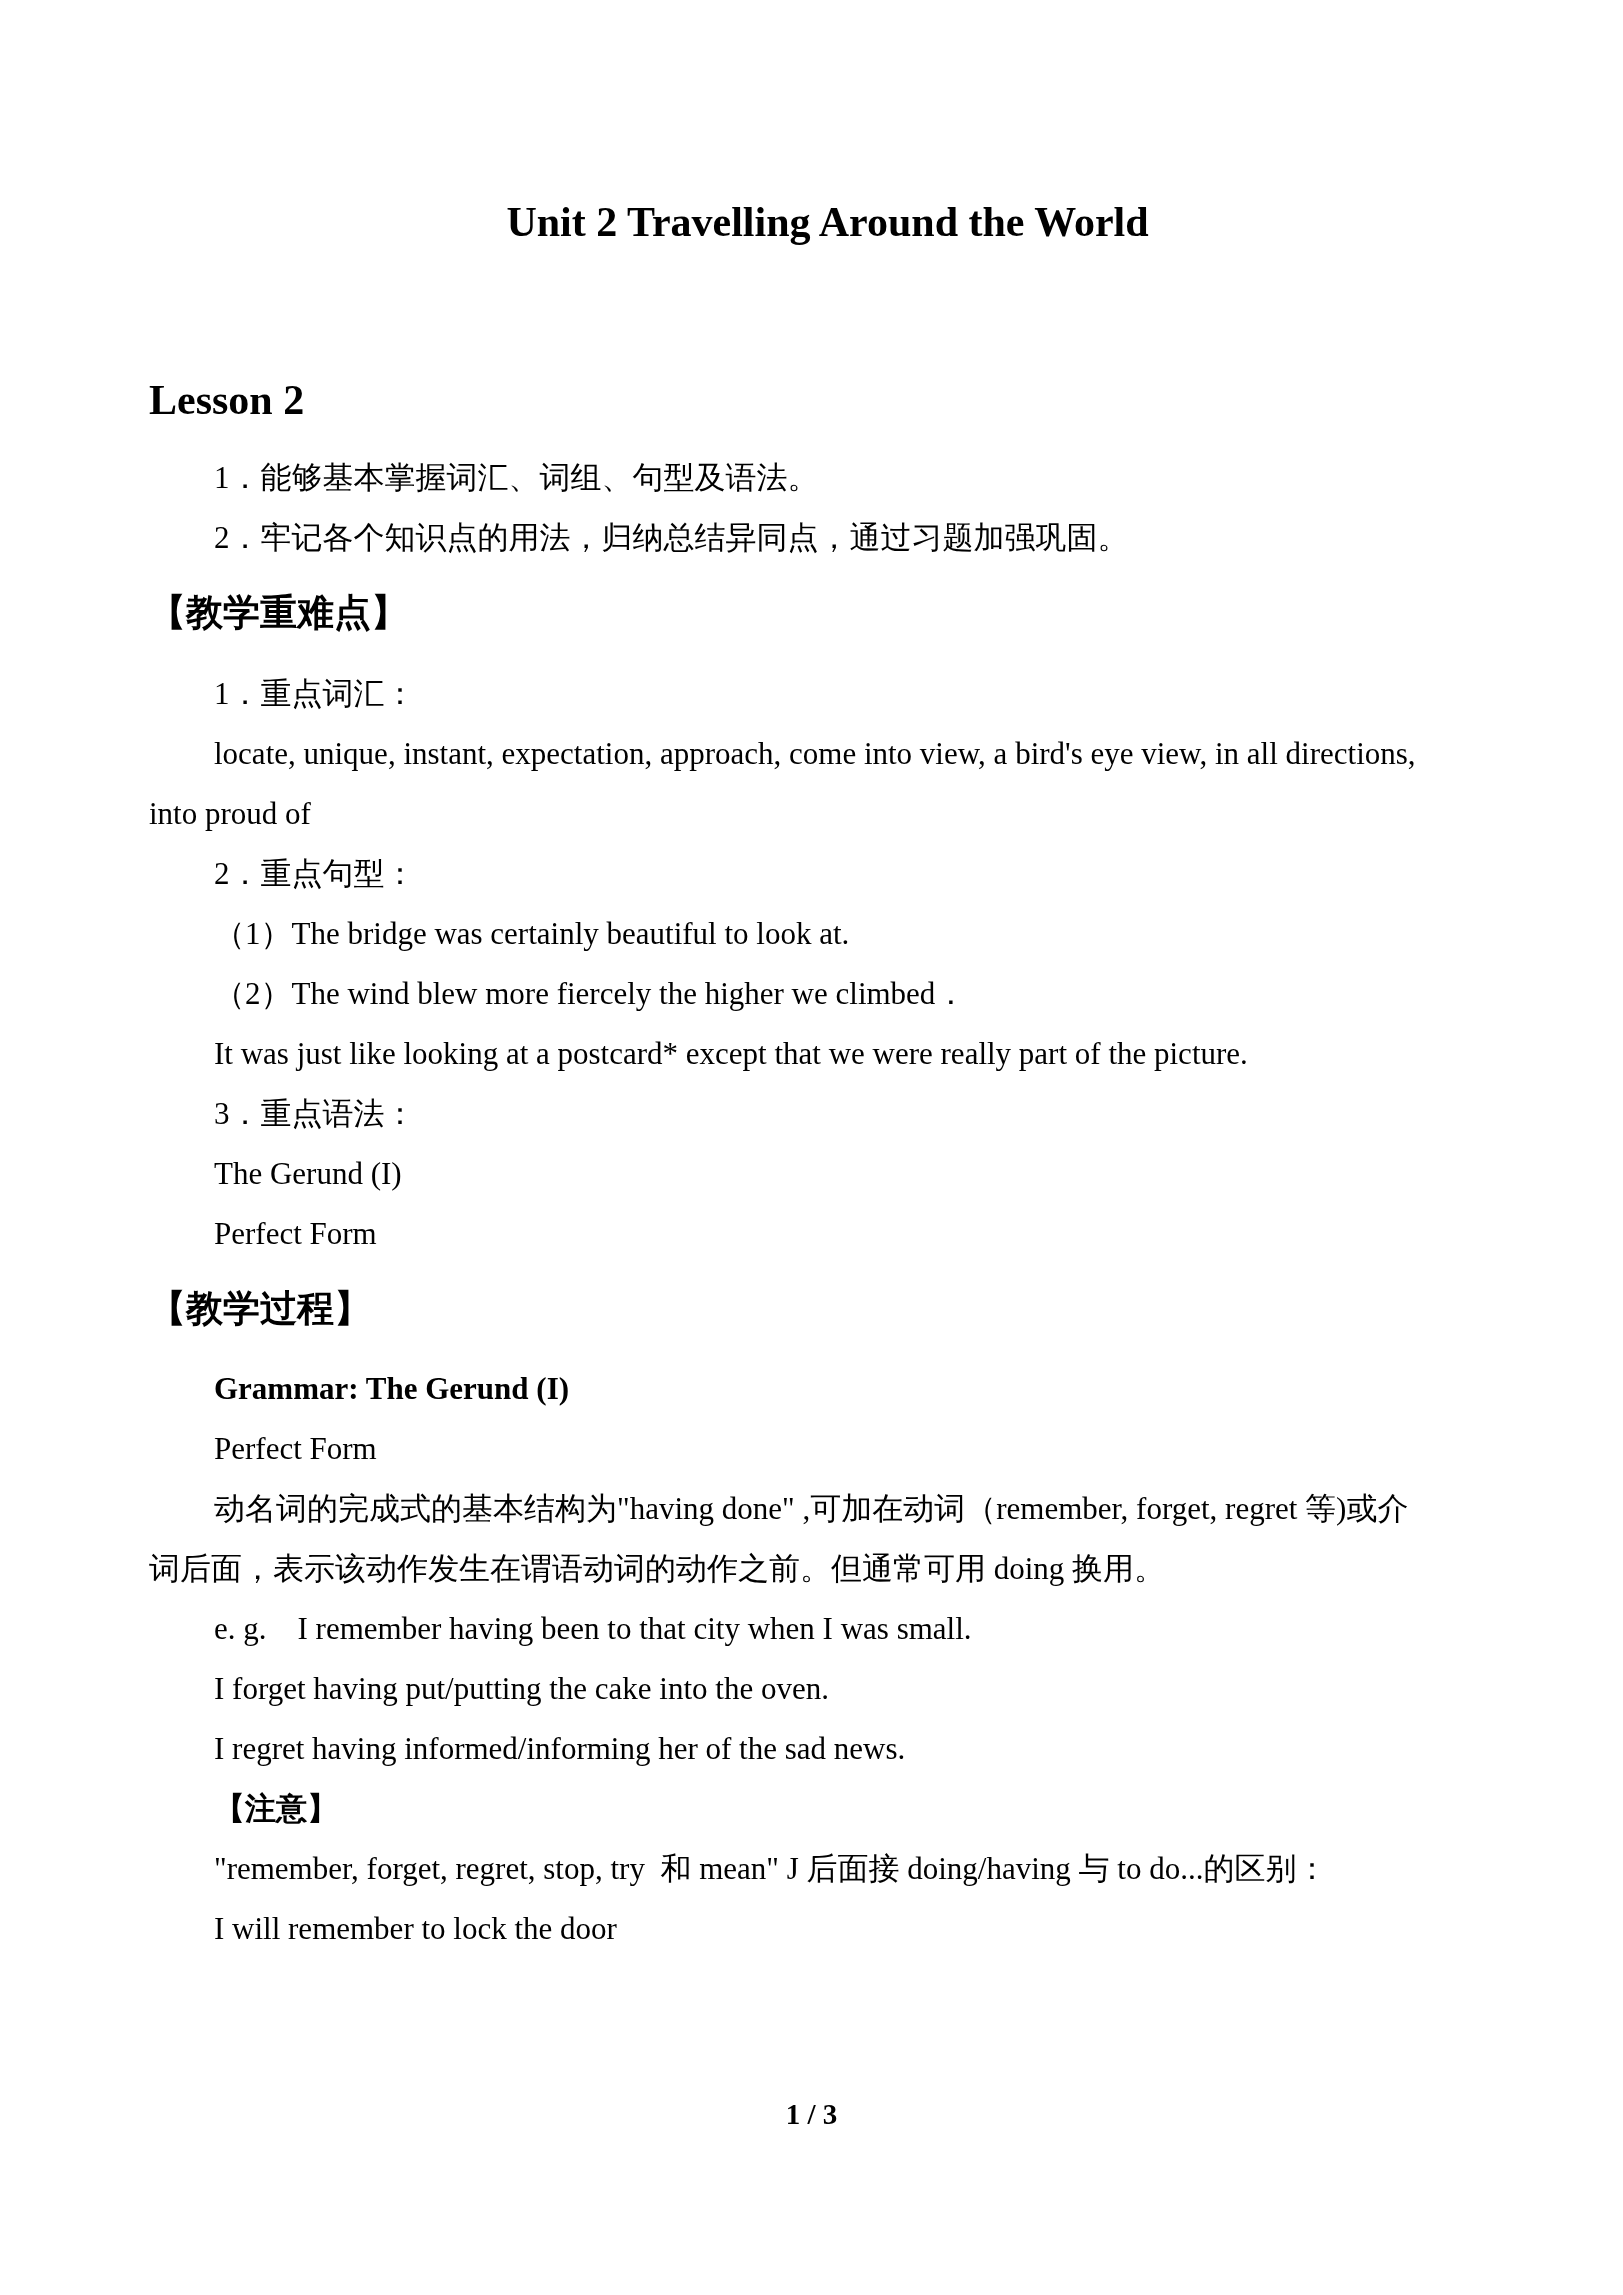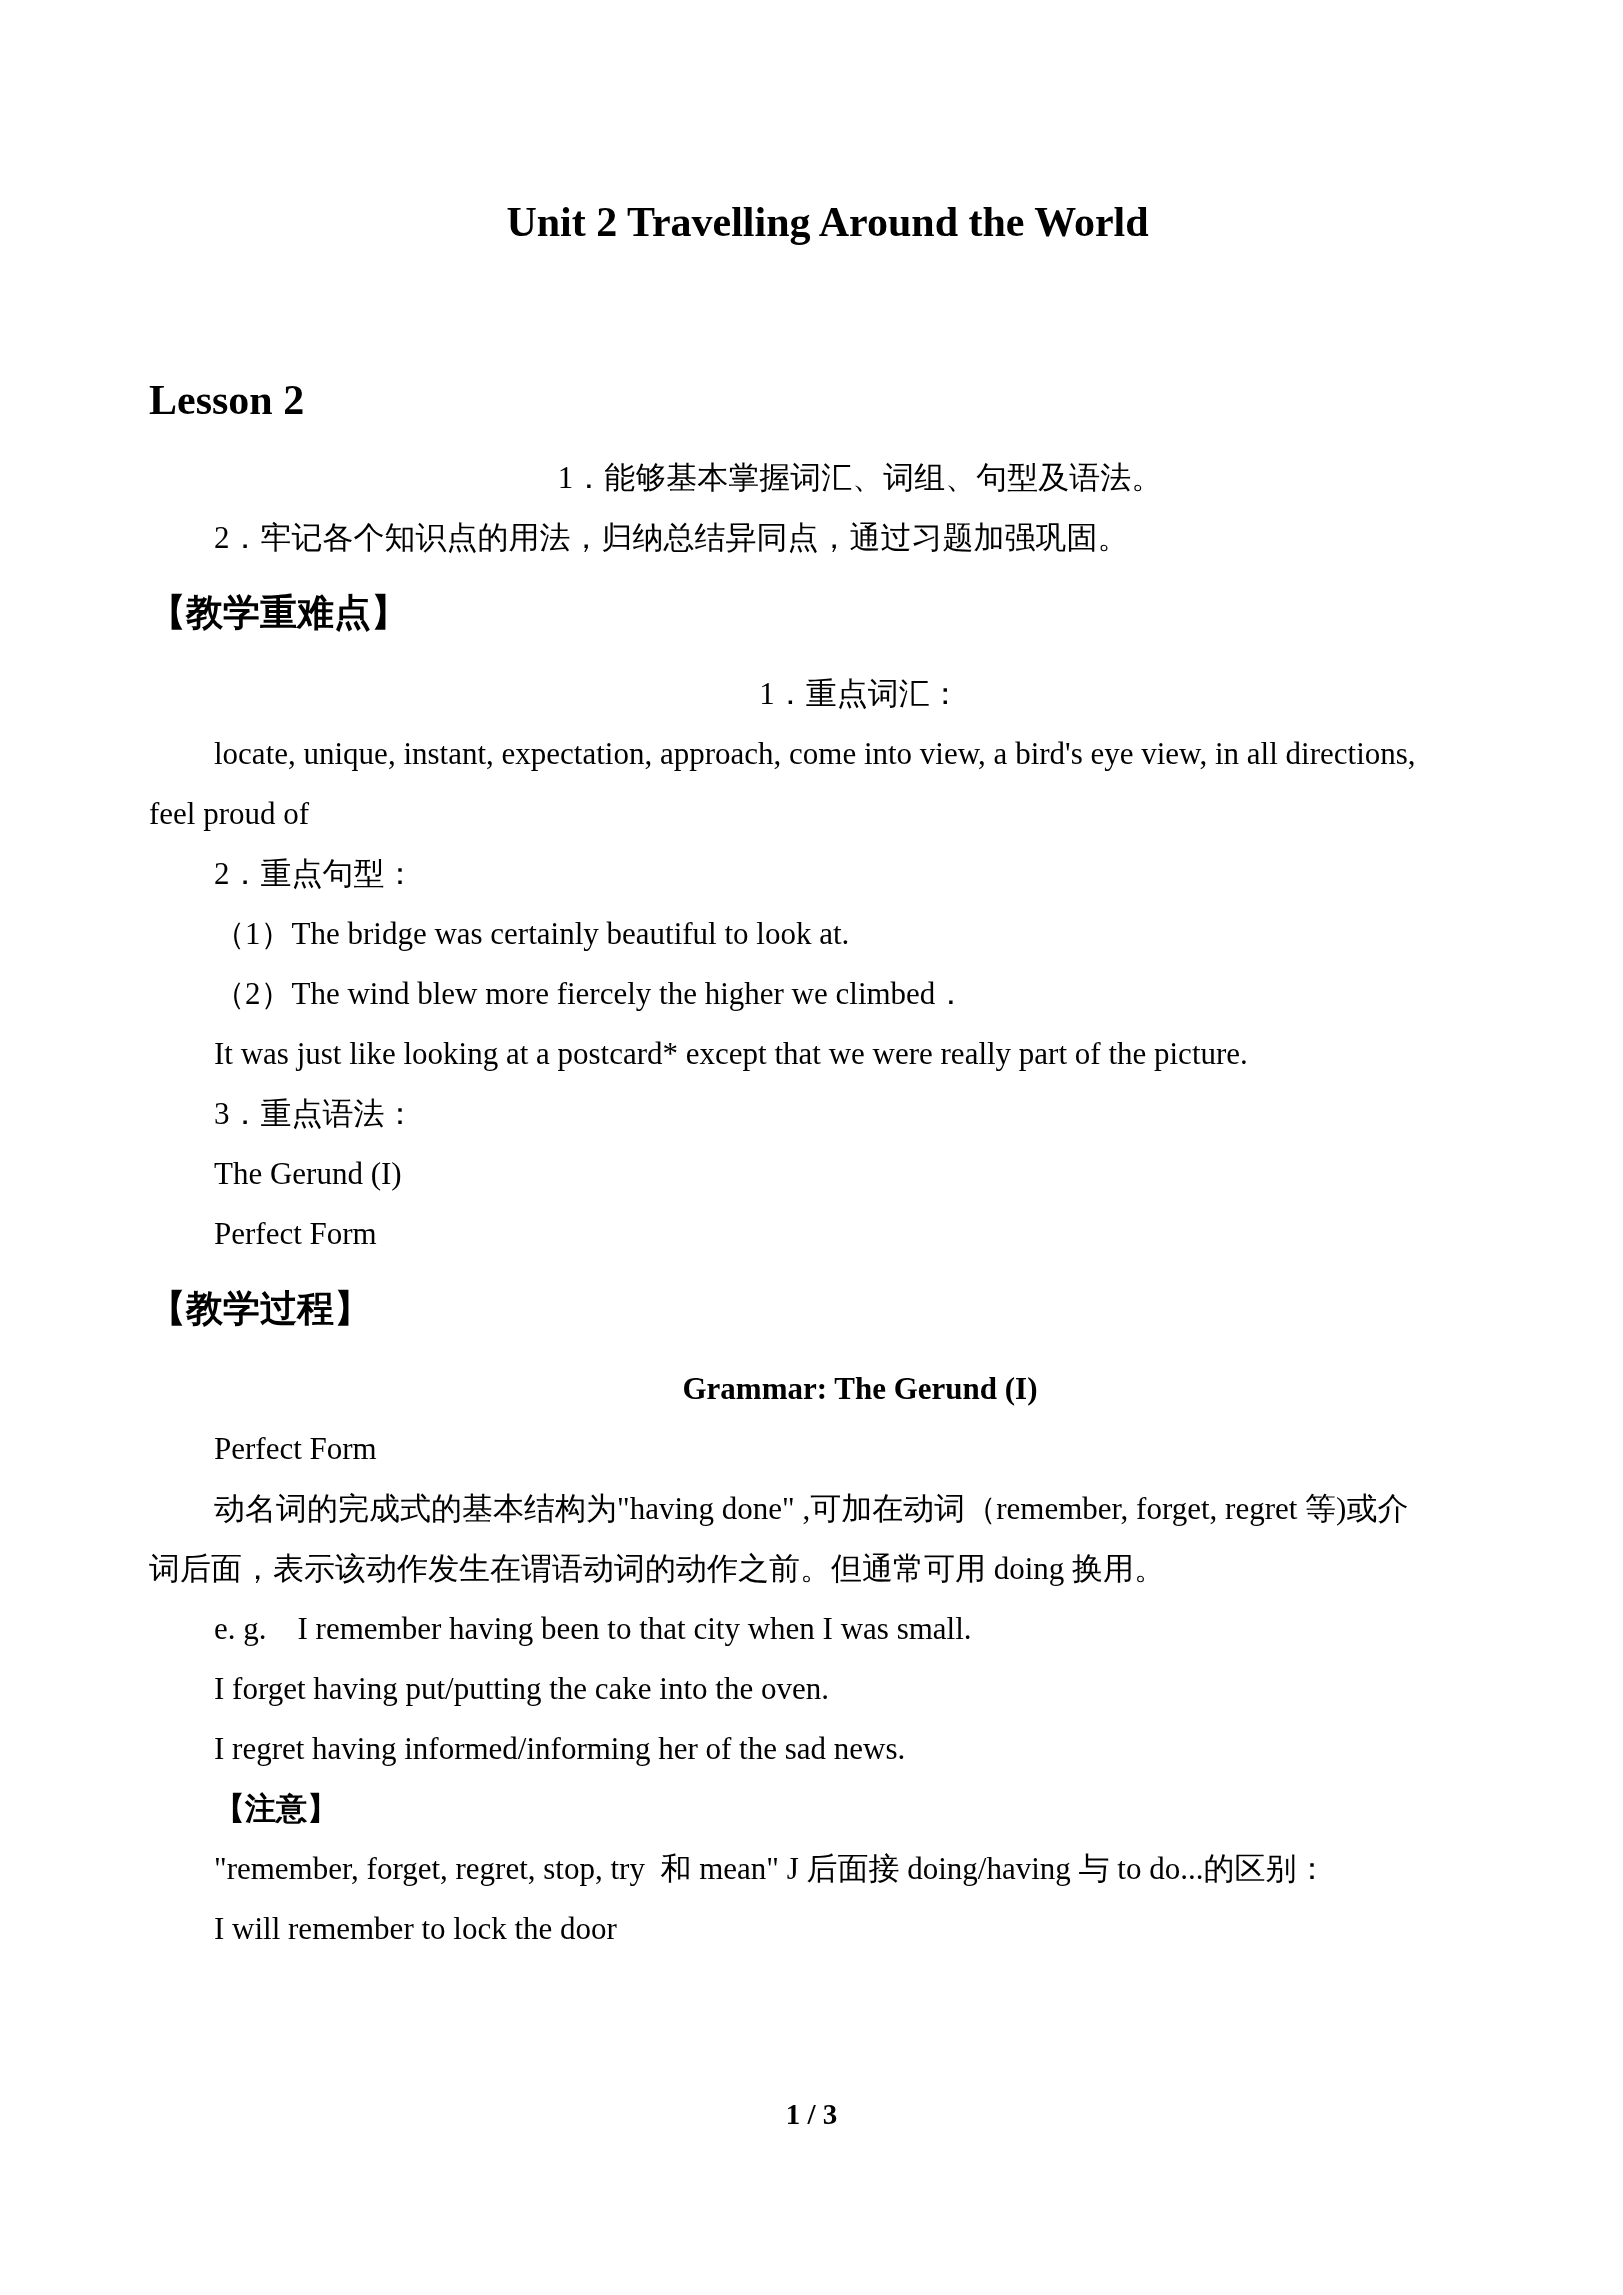--- a/index.html
+++ b/index.html
@@ -42,21 +42,21 @@
     line-height:68px;
     margin-top:11px;
     white-space:pre;
   }
   .line {
     font-size:31px;
     line-height:60px;
     white-space:pre;
   }
   .indent { padding-left:65px; }
-  .first-after-heading { margin-top:16.4px;text-align:center; }
+  .first-after-heading { margin-top:16.4px; }
   .grammar-title { font-weight:700; }
   .note-heading {
     font-family:"Liberation Sans","DejaVu Sans",sans-serif;
     font-weight:700;
   }
   .footer {
     position:absolute;
     top:2094px;
     left:0;
     width:100%;
@@ -75,21 +75,21 @@
     <div class="doc-title">Unit 2 Travelling Around the World</div>
 
     <div class="lesson">Lesson 2</div>
 
     <div class="line indent first-after-heading">1．能够基本掌握词汇、词组、句型及语法。</div>
     <div class="line indent">2．牢记各个知识点的用法，归纳总结异同点，通过习题加强巩固。</div>
 
     <div class="heading">【教学重难点】</div>
     <div class="line indent first-after-heading">1．重点词汇：</div>
     <div class="line indent">locate, unique, instant, expectation, approach, come into view, a bird's eye view, in all directions,</div>
-    <div class="line">feel proud of</div>
+    <div class="line">into proud of</div>
     <div class="line indent">2．重点句型：</div>
     <div class="line indent">（1）The bridge was certainly beautiful to look at.</div>
     <div class="line indent">（2）The wind blew more fiercely the higher we climbed．</div>
     <div class="line indent">It was just like looking at a postcard* except that we were really part of the picture.</div>
     <div class="line indent">3．重点语法：</div>
     <div class="line indent">The Gerund (I)</div>
     <div class="line indent">Perfect Form</div>
 
     <div class="heading">【教学过程】</div>
     <div class="line indent grammar-title first-after-heading">Grammar: The Gerund (I)</div>

